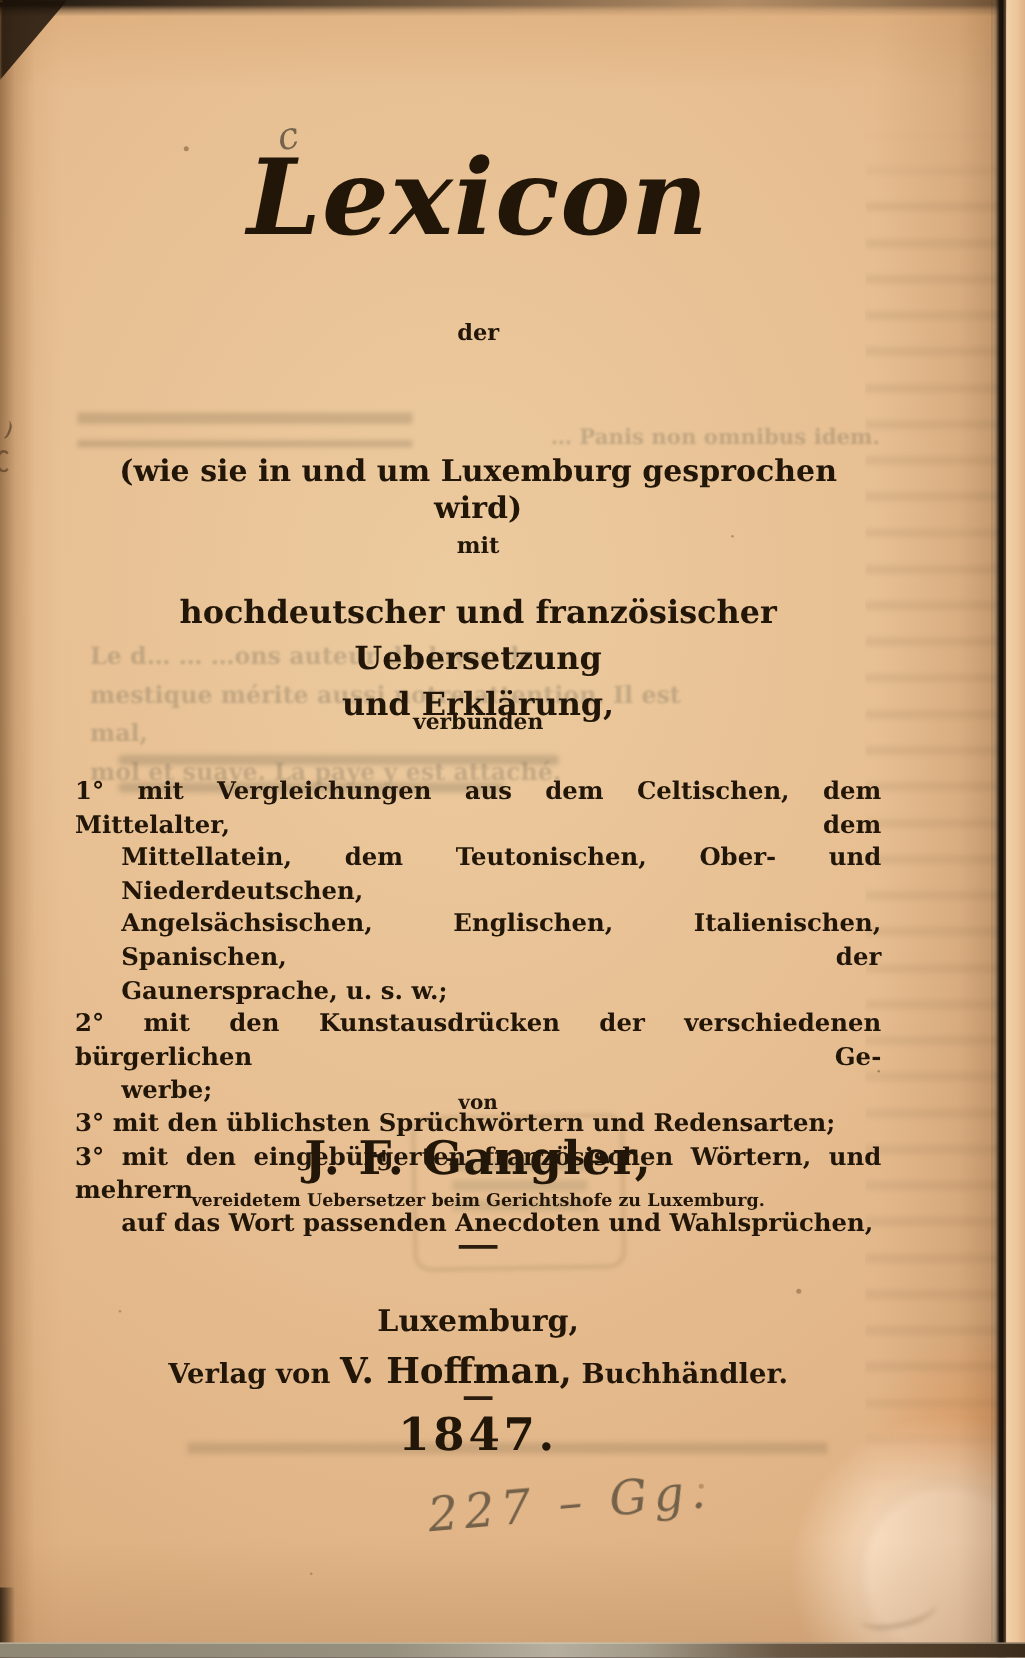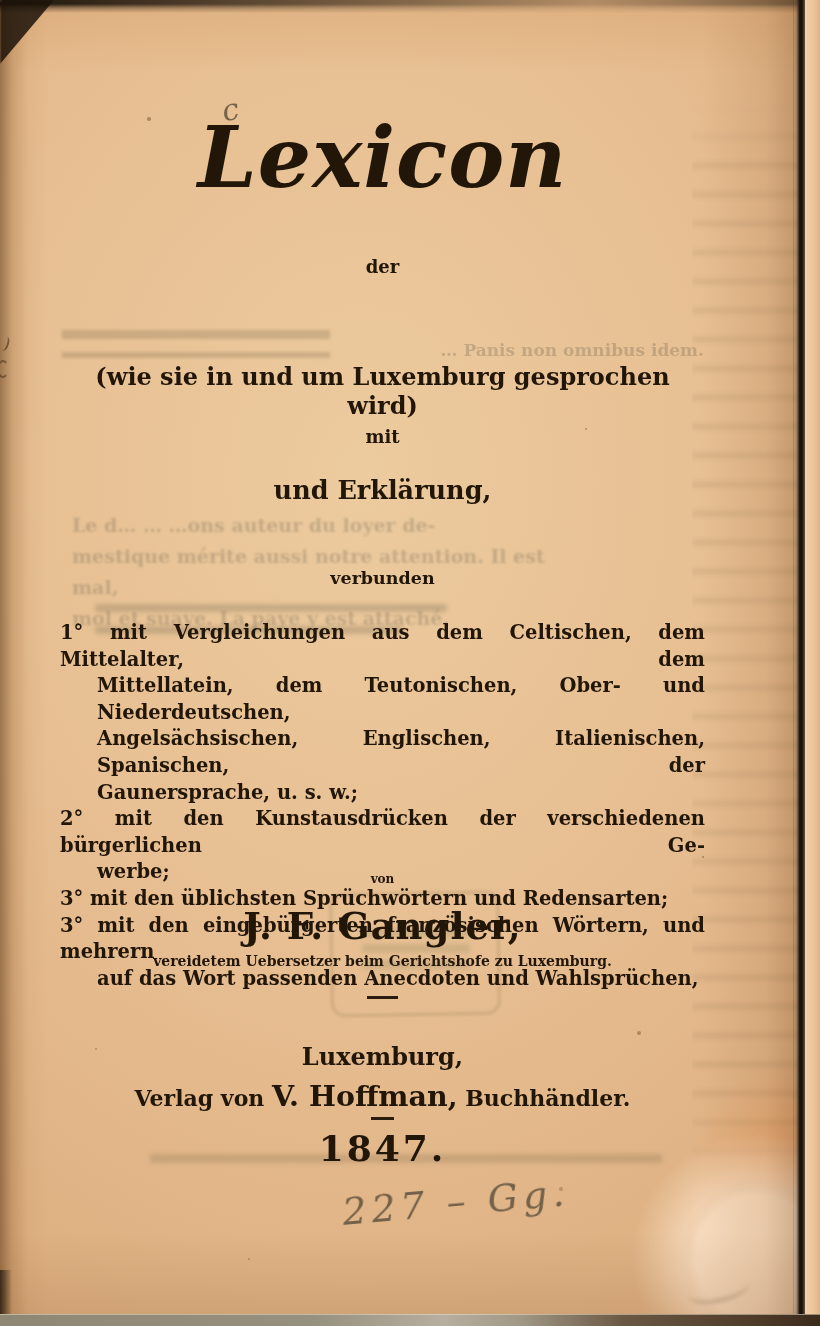--- a/index.html
+++ b/index.html
@@ -86,21 +86,21 @@
   .t-der   { top:236px; font-size:18px;margin-top:20px; }
   .t-main  { top:280px; font-size:41px; letter-spacing:.5px; }
   .t-paren { top:362px; font-size:24px; }
   .t-mit   { top:426px; font-size:18px; }
   .t-sub   { top:472px; font-size:25.5px; line-height:37px; }
   .t-verb  { top:568px; font-size:17.5px; }
   .t-list  { top:620px; text-align:left; font-size:19.5px; line-height:26.6px; }
   .jline   { text-align:justify; text-align-last:justify; }
   .jline.last { text-align-last:left; }
   .jline.cont { margin-left:37px; }
-  .t-von   { top:872px; font-size:12px; }
+  .t-von   { top:872px; font-size:16px; }
   .t-author{ top:904px; font-size:37px; letter-spacing:1px; }
   .t-role  { top:953px; font-size:14px; }
   .rule    { background:#2a1c0e; }
   .rule1   { left:367px; top:996px; width:31px; height:3px; }
   .t-city  { top:1042px; font-size:24px; }
   .t-verlag{ top:1078px; font-size:22px; line-height:36px; }
   .t-verlag .pub { font-size:28.5px; }
   .rule2   { left:371px; top:1117px; width:23px; height:2.5px; }
   .t-year  { top:1127px; font-size:36px; letter-spacing:3px; }
 </style>
@@ -122,20 +122,21 @@
   <div class="abs ghost-stamp"></div>
   <div class="abs ghost-stamp-bar"></div>
   <div class="abs ghost-bottom"></div>
   <div class="abs smudge-b"></div>
 
   <div class="block t-title">Lexicon</div>
   <div class="block t-der">der</div>
   <div class="block t-paren">(wie sie in und um Luxemburg gesprochen wird)</div>
   <div class="block t-mit">mit</div>
   <div class="block t-sub">
+    <div>hochdeutscher und französischer Uebersetzung</div>
     <div>und Erklärung,</div>
   </div>
   <div class="block t-verb">verbunden</div>
 
   <div class="block t-list">
     <div class="jline">1° mit Vergleichungen aus dem Celtischen, dem Mittelalter, dem</div>
     <div class="jline cont">Mittellatein, dem Teutonischen, Ober- und Niederdeutschen,</div>
     <div class="jline cont">Angelsächsischen, Englischen, Italienischen, Spanischen, der</div>
     <div class="jline cont last">Gaunersprache, u. s. w.;</div>
     <div class="jline">2° mit den Kunstausdrücken der verschiedenen bürgerlichen Ge-</div>

